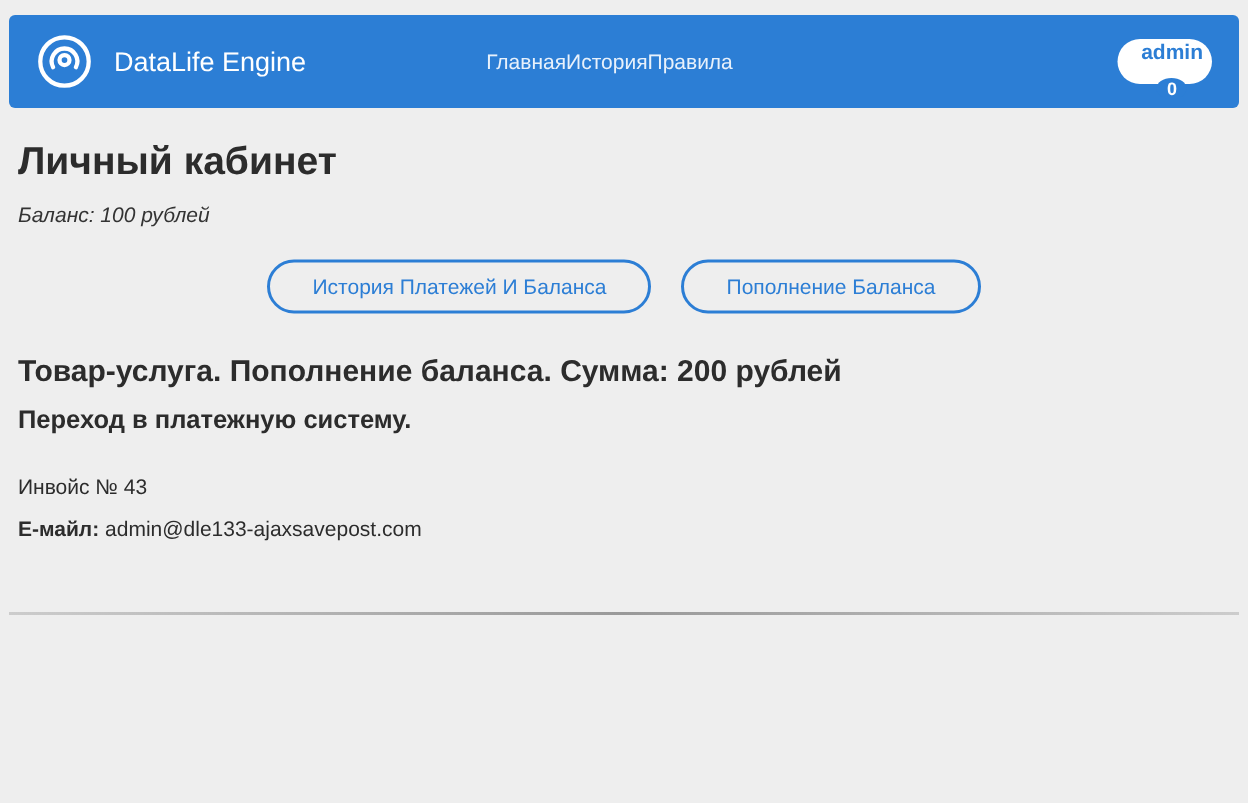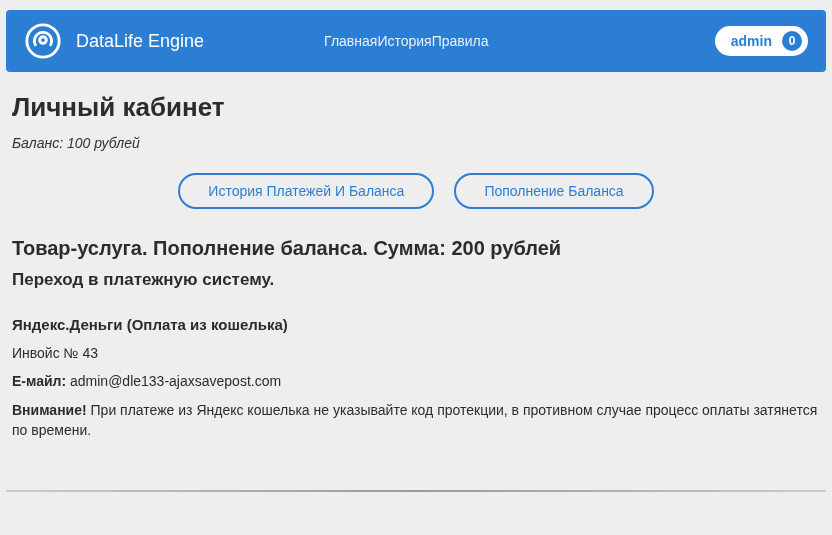--- a/index.html
+++ b/index.html
@@ -56,20 +56,21 @@
       color: #2c7ed5;
       border-radius: 22px;
       height: 30px;
       padding: 0 6px 0 16px;
       display: flex;
       align-items: center;
       gap: 10px;
       font-size: 14px;
       font-weight: bold;
       cursor: pointer;
+      flex-direction: column;
     }
     .user-pill .badge {
       background: #2c7ed5;
       color: #fff;
       width: 20px; height: 20px;
       border-radius: 50%;
       display: inline-flex;
       align-items: center;
       justify-content: center;
       font-size: 12px;
@@ -173,30 +174,25 @@
     <div class="balance-line">Баланс: 100 рублей</div>
 
     <div class="tab-row">
       <button class="tab-btn">История Платежей И Баланса</button>
       <button class="tab-btn">Пополнение Баланса</button>
     </div>
 
     <h2 class="item-title">Товар-услуга. Пополнение баланса. Сумма: 200 рублей</h2>
     <h3 class="sub-title">Переход в платежную систему.</h3>
 
-    <div class="pay-method">Яндекс.Деньги (Оплата из кошелька)</div>
 
     <div class="line">Инвойс № 43</div>
 
     <div class="line">
       <b>E-майл:</b>
       <span>admin@dle133-ajaxsavepost.com</span>
     </div>
 
-    <div class="line warning">
-      <b>Внимание!</b>
-      <span>При платеже из Яндекс кошелька не указывайте код протекции, в противном случае процесс оплаты затянется по времени.</span>
-    </div>
 
   </div>
 
   <div class="footer-divider"></div>
 </div>
 
 </body></html>

